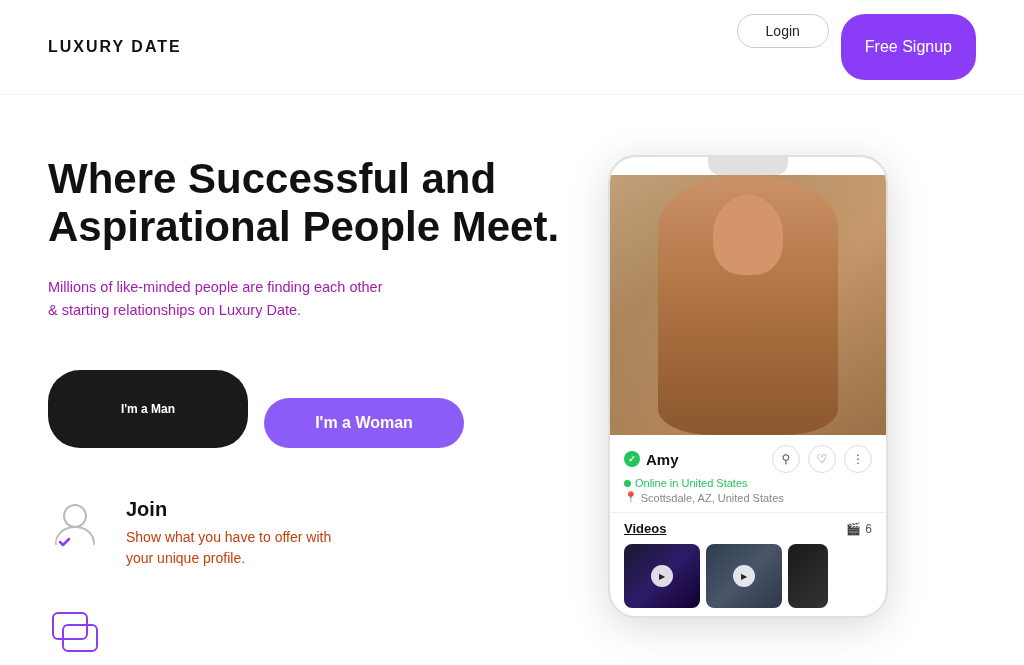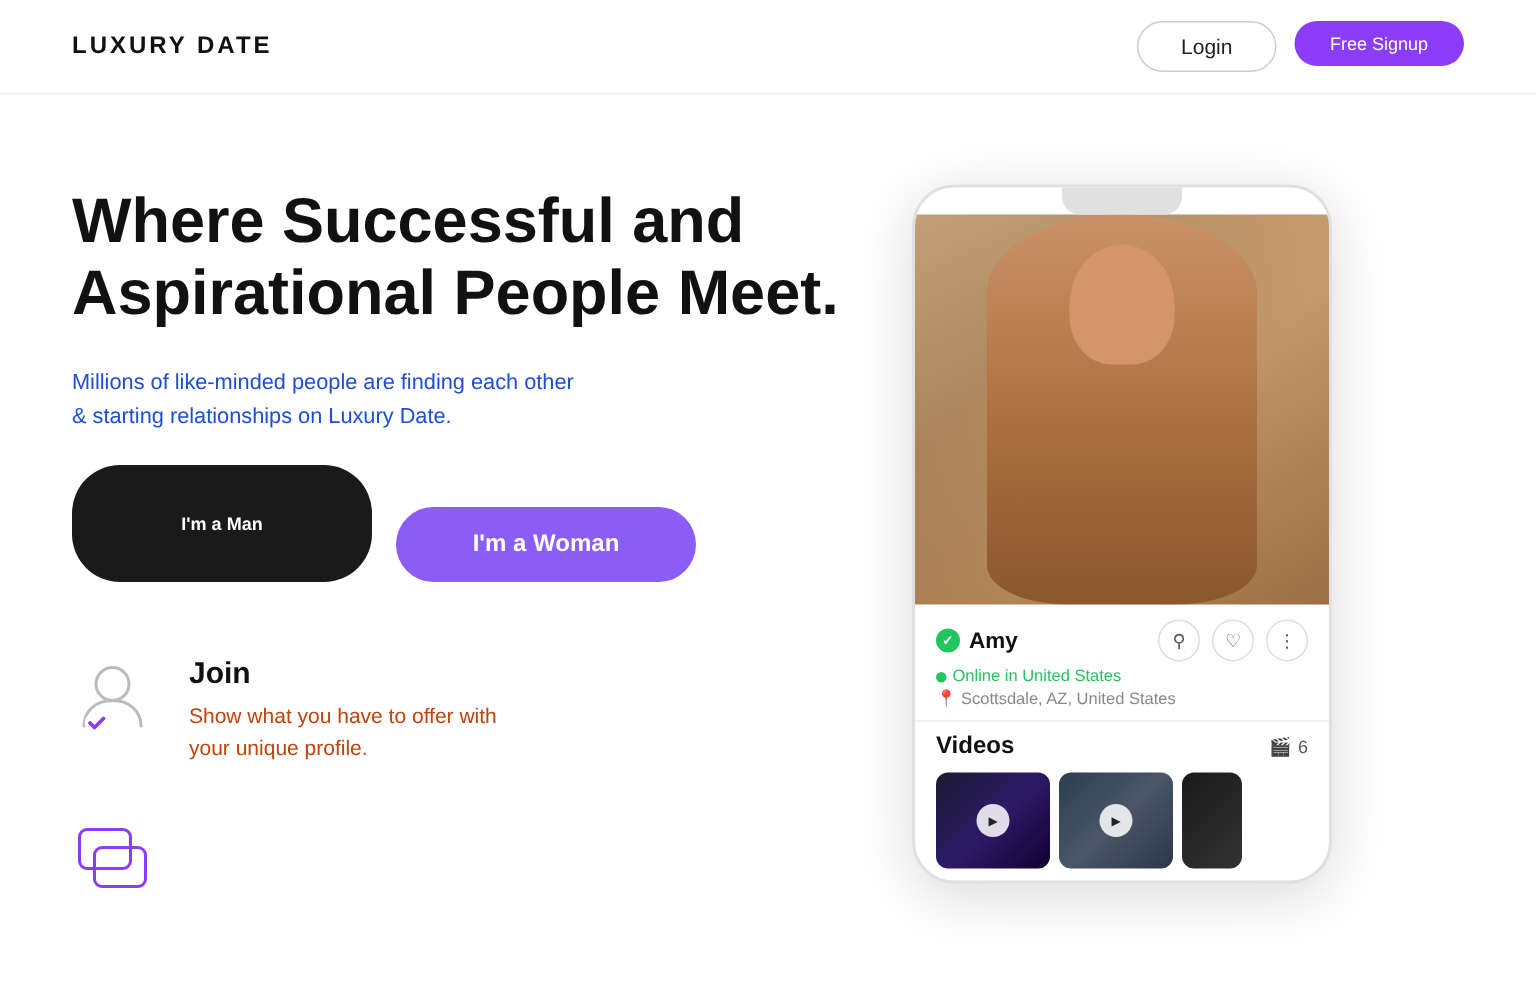--- a/index.html
+++ b/index.html
@@ -35,26 +35,26 @@
     .btn-login {
       padding: 8px 28px;
       border: 1.5px solid #ccc;
       border-radius: 24px;
       background: #fff;
       color: #222;
       font-size: 14px;
       cursor: pointer;
     }
     .btn-signup {
-      padding: 8px 24px;
+      padding: 24px 24px;
       border: none;
       border-radius: 24px;
       background: #8b3cf7;
       color: #fff;
-      font-size: 12px;
+      font-size: 16px;
       cursor: pointer;
     }
 
     
     .main-content {
       display: flex;
       padding: 60px 48px 0 48px;
       gap: 40px;
     }
 
@@ -65,23 +65,23 @@
     }
     .hero-title {
       font-size: 42px;
       font-weight: 800;
       line-height: 1.15;
       color: #111;
       margin-bottom: 24px;
     }
     .hero-subtitle {
       font-size: 14.5px;
-      color: #1d4ed8;
+      color: #a21caf;
       line-height: 1.6;
-      margin-bottom: 20px;
+      margin-bottom: 48px;
     }
     .gender-btns {
       display: flex;
       gap: 16px;
       margin-bottom: 50px;
     }
     .btn-man {
       padding: 16px 0;
       width: 200px;
       border-radius: 32px;
@@ -280,23 +280,24 @@
     .phone-videos {
       padding: 8px 14px;
     }
     .videos-header {
       display: flex;
       justify-content: space-between;
       align-items: center;
       margin-bottom: 8px;
     }
     .videos-title {
-      font-size: 16px;
+      font-size: 13px;
       font-weight: 700;
       color: #111;
+      text-decoration: underline;
     }
     .videos-count {
       display: flex;
       align-items: center;
       gap: 4px;
       font-size: 12px;
       color: #555;
     }
     .videos-grid {
       display: flex;

